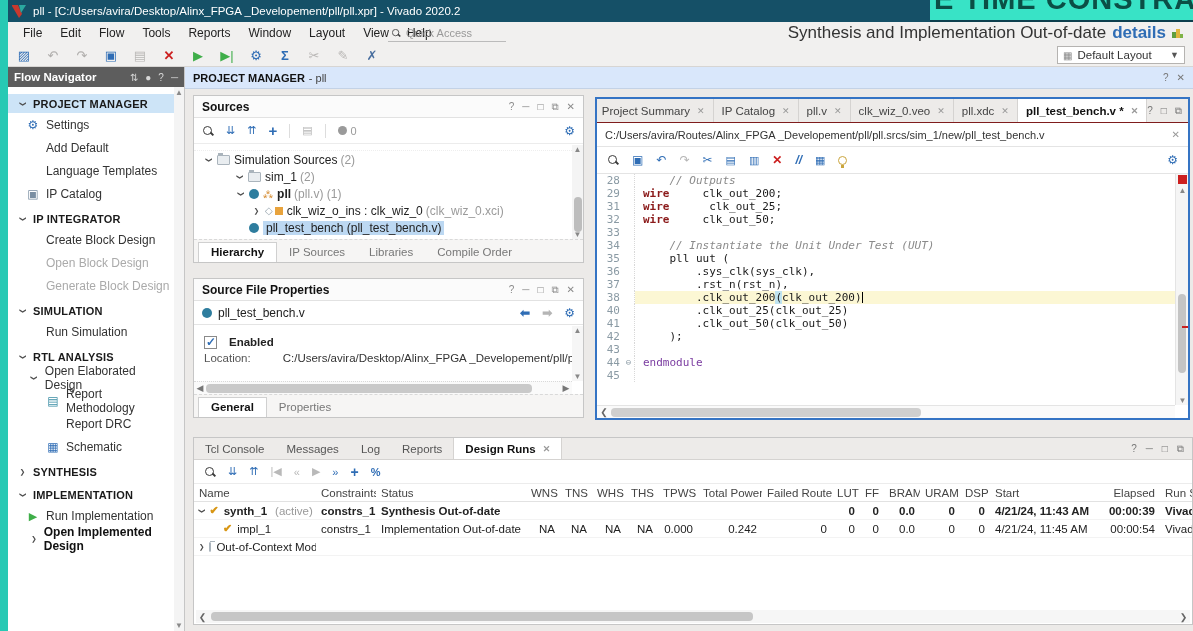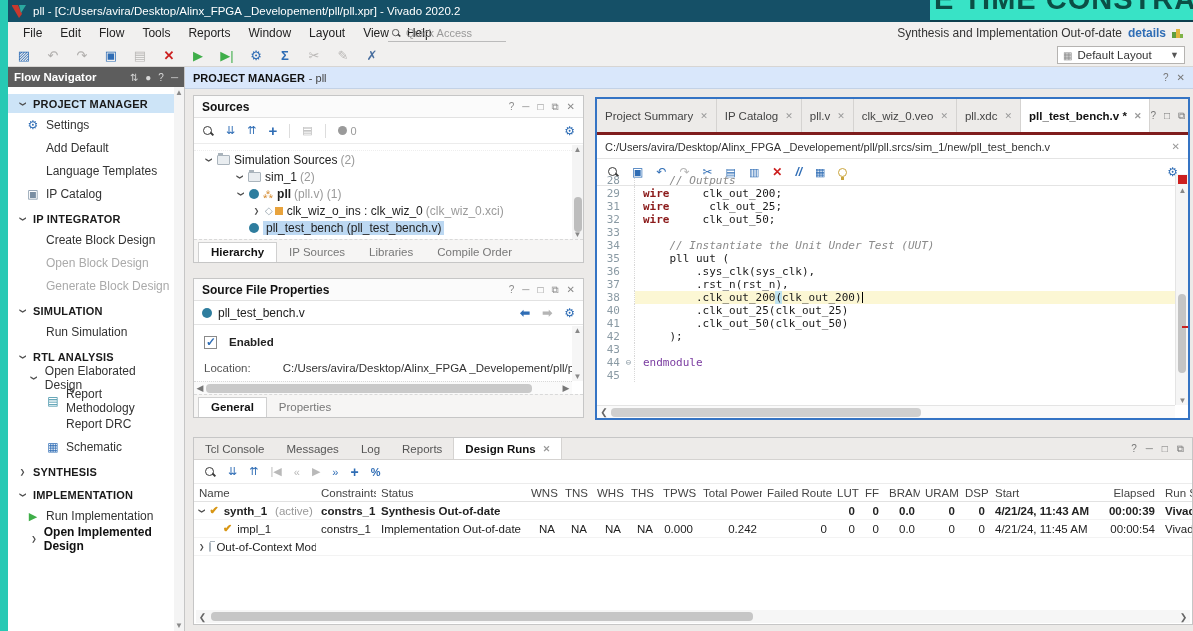--- a/index.html
+++ b/index.html
@@ -19,21 +19,21 @@
   .teal-strip{position:absolute;left:0;top:0;width:8px;height:631px;background:#27c9b4;z-index:50;}
 
   
   .menubar{position:absolute;left:8px;top:22px;width:1185px;height:22px;background:#f1f0ef;
            display:flex;align-items:center;}
   .menu-items{display:flex;align-items:center;padding-left:6px;}
   .menu-item{padding:2px 9px;color:#222;cursor:default;}
   .quick-access{position:absolute;left:380px;top:2px;width:118px;height:18px;
                 border-bottom:1px solid #bbb;display:flex;align-items:center;gap:4px;color:#999;
                 font-size:11px;padding-left:2px;}
-  .status-right{position:absolute;right:10px;top:0;height:22px;display:flex;align-items:center;gap:6px;font-size:12px;}
+  .status-right{position:absolute;right:10px;top:0;height:22px;display:flex;align-items:center;gap:6px;font-size:17px;}
   .status-right a{color:#2f6db5;text-decoration:none;font-weight:bold;}
   .dash-icon{width:11px;height:10px;display:inline-block;position:relative;}
   .dash-icon i{position:absolute;width:4px;background:#7fb347;}
   .dash-icon i:nth-child(1){left:0;bottom:0;height:6px;background:#5f9e3e;}
   .dash-icon i:nth-child(2){left:4px;bottom:0;height:9px;background:#e0b53c;}
   .dash-icon i:nth-child(3){left:8px;bottom:0;height:4px;width:3px;background:#7fb347;}
 
   
   .toolbar{position:absolute;left:8px;top:44px;width:1185px;height:23px;background:#f1f0ef;
            border-bottom:1px solid #d7d5d3;display:flex;align-items:center;padding-left:8px;gap:13px;}
@@ -122,36 +122,36 @@
   .p-tab.active{background:#fff;border:1px solid #d0d0d0;border-bottom:none;font-weight:bold;color:#111;}
 
   
   .sfp{left:193px;top:278px;width:391px;height:140px;}
   .sfp-filerow{height:24px;display:flex;align-items:center;gap:6px;padding:0 8px;border-bottom:1px solid #e4e4e4;}
   .sfp-filerow .arrows{margin-left:auto;display:flex;gap:12px;align-items:center;font-size:12px;}
   .sfp-body{position:absolute;top:47px;bottom:36px;left:0;right:11px;overflow:hidden;padding:6px 0 0 10px;font-size:11.5px;}
   .cbrow{display:flex;align-items:center;gap:12px;height:20px;font-weight:bold;}
   .cb{width:13px;height:13px;border:1px solid #8a8a8a;background:#fff;position:relative;display:inline-block;}
   .cb::after{content:"✓";position:absolute;left:1px;top:-2px;color:#2f6db5;font-size:12px;font-weight:bold;}
-  .locrow{display:flex;margin-top:10px;gap:32px;}
+  .locrow{display:flex;gap:32px;}
   .locrow .lbl{color:#555;width:62px;}
   .locrow .val{color:#333;white-space:nowrap;}
   .sfp-vscroll{position:absolute;right:0;top:47px;bottom:36px;width:11px;background:#f6f6f6;}
   .sfp-vscroll .up,.sfp-vscroll .dn{position:absolute;width:11px;text-align:center;font-size:8px;color:#888;}
   .sfp-vscroll .dn{bottom:0;}
   .sfp-hscroll{position:absolute;left:0;right:11px;bottom:23px;height:13px;border-top:1px dotted #d9d9d9;
                display:flex;align-items:center;background:#fafafa;}
   .sfp-hscroll .la,.sfp-hscroll .ra{width:12px;text-align:center;color:#777;font-size:9px;}
   .sfp-hscroll .track{flex:1;position:relative;height:9px;}
   .sfp-hscroll .thumb{position:absolute;left:0;top:0;height:9px;width:92%;background:#c9c9c9;border-radius:4px;}
 
   
   .editor{position:absolute;left:595px;top:97px;width:595px;height:323px;background:#fff;
           border:2px solid #3574c4;}
-  .ed-tabs{height:36px;background:#edebe9;display:flex;align-items:stretch;border-bottom:3px solid #7f1d1d;}
+  .ed-tabs{height:24px;background:#edebe9;display:flex;align-items:stretch;border-bottom:1px solid #7f1d1d;justify-content:flex-end;}
   .ed-tab{display:flex;align-items:center;gap:7px;padding:0 8px;font-size:11.5px;color:#444;
           border-right:1px solid #d5d3d1;white-space:nowrap;}
   .ed-tab .x{color:#999;font-size:9px;}
   .ed-tab.active{background:#fff;font-weight:bold;color:#111;}
   .ed-tabs .rightic{margin-left:auto;display:flex;gap:8px;align-items:center;color:#777;font-size:10px;padding-right:6px;}
   .ed-path{height:24px;display:flex;align-items:center;padding:0 8px;font-size:11px;color:#333;
            border-bottom:1px solid #e4e4e4;}
   .ed-path .x{margin-left:auto;color:#999;font-size:10px;}
   .ed-toolbar{height:27px;display:flex;align-items:center;gap:13px;padding:0 10px;border-bottom:1px solid #e4e4e4;}
   .ed-toolbar .gear{margin-left:auto;}
@@ -535,21 +535,21 @@
           <span>pll_test_bench.v *</span>
           <span class="x">✕</span>
         </div>
         <span class="rightic">
           <span>?</span>
           <span>□</span>
           <span>⧉</span>
         </span>
       </div>
     <div class="ed-path">
-      <span>C:/Users/avira/Desktop/Alinx_FPGA _Developement/pll/pll.srcs/sim_1/new/pll_test_bench.v</span>
+      <span>C:/Users/avira/Routes/Alinx_FPGA _Developement/pll/pll.srcs/sim_1/new/pll_test_bench.v</span>
       <span class="x">✕</span>
     </div>
     <div class="ed-toolbar">
       <span class="icon-search"></span>
       <span class="blue" style="font-size:12px">▣</span>
       <span class="blue">↶</span>
       <span class="gray">↷</span>
       <span class="blue">✂</span>
       <span class="blue" style="font-size:11px">▤</span>
       <span class="blue" style="font-size:11px">▥</span>

